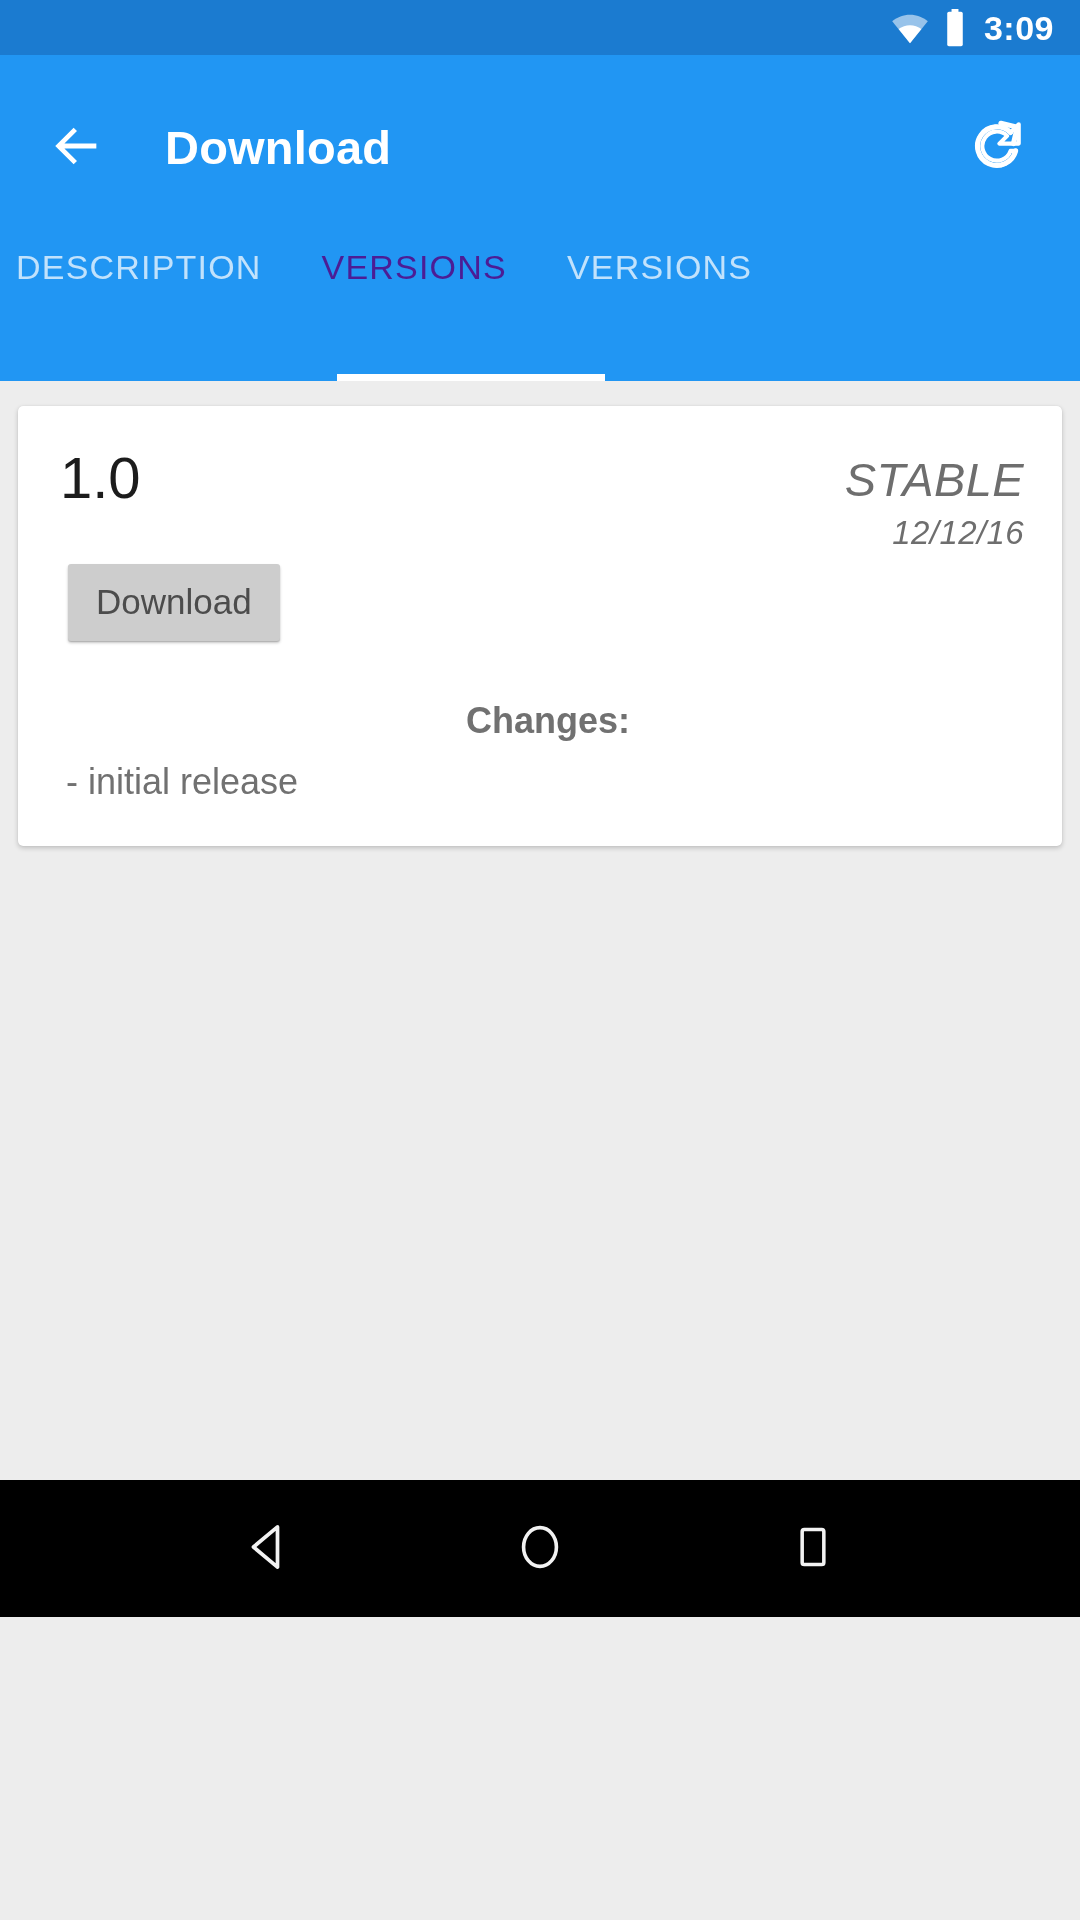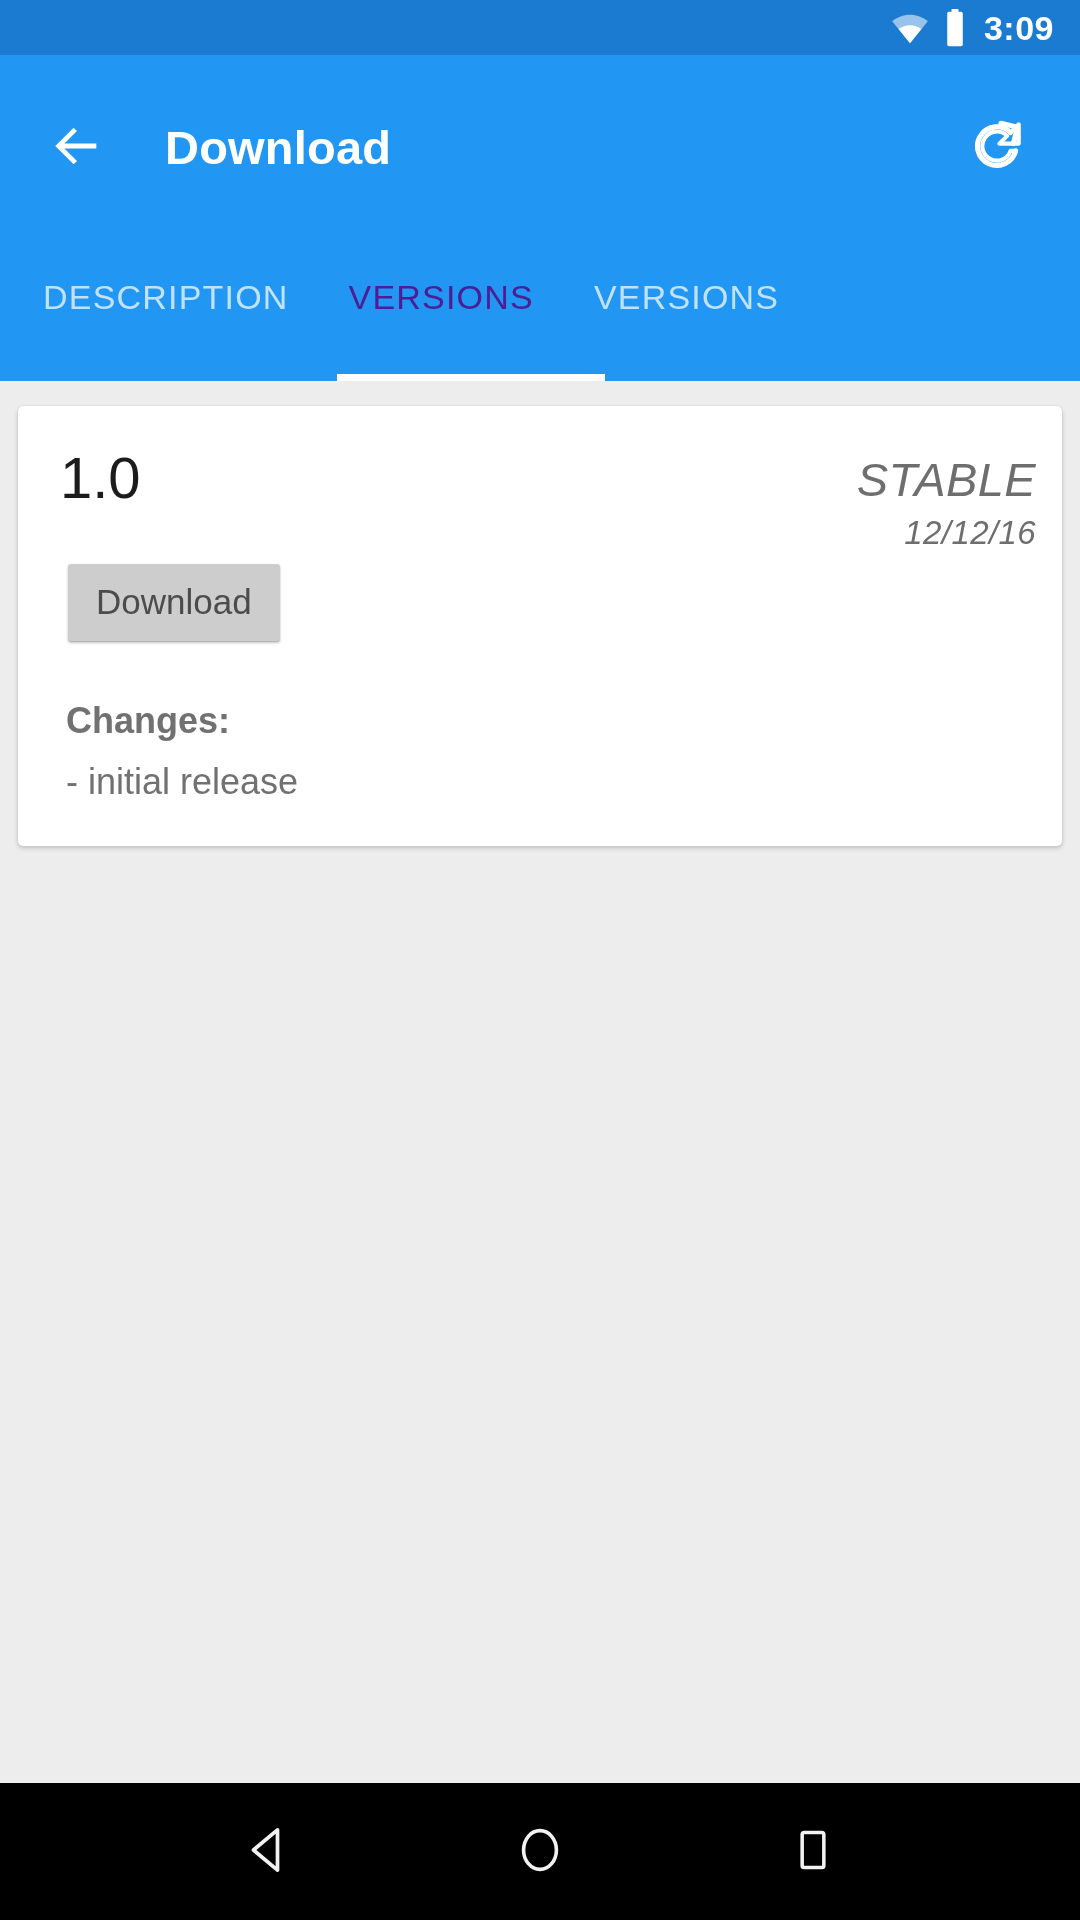--- a/index.html
+++ b/index.html
@@ -2,21 +2,21 @@
 <html><head>
 <meta charset="utf-8">
 <style>
   * { margin:0; padding:0; box-sizing:border-box; }
   html, body {
     width:1080px; height:1920px;
     font-family:"Liberation Sans", sans-serif;
     background:#ededed;
     overflow:hidden;
   }
-  #screen { position:relative; width:1080px; height:1920px; display:flex; flex-direction:column; }
+  #screen { position:relative; width:1080px; height:1617px; display:flex; flex-direction:column; }
 
   
   .status-bar {
     height:55px; background:#1b7bd0; flex:0 0 auto;
     display:flex; align-items:center; justify-content:flex-end;
     padding-right:26px; gap:14px;
   }
   .status-icon { display:flex; align-items:center; justify-content:center; }
   .status-time {
     color:#ffffff; font-size:34px; font-weight:bold;
@@ -40,21 +40,21 @@
     letter-spacing:0.2px; flex:1 1 auto; line-height:1;
   }
   .refresh-btn {
     width:86px; height:86px; display:flex; align-items:center; justify-content:center;
     flex:0 0 auto; cursor:pointer; margin-right:6px;
   }
 
   
   .tab-bar {
     flex:1 1 auto; display:flex; align-items:flex-start;
-    padding-left:43px; position:relative;margin-top:30px;
+    padding-left:16px; position:relative;
   }
   .tab {
     color:rgba(255,255,255,0.72); font-size:34px; font-weight:normal;
     letter-spacing:1.2px; padding:10px 30px 0 0; cursor:pointer;
     white-space:nowrap; line-height:1;
   }
   .tab + .tab { padding-left:30px; }
   .tab.active { color:#4c1d95; }
   .tab-indicator {
     position:absolute; bottom:0; left:337px; width:268px; height:7px;
@@ -62,21 +62,21 @@
   }
 
   
   .content {
     flex:1 1 auto; background:#ededed; position:relative;
     padding:25px 18px 0 18px; overflow:hidden;
   }
   .version-card {
     background:#ffffff; border-radius:5px;
     box-shadow:0 2px 5px rgba(0,0,0,0.20), 0 0 1px rgba(0,0,0,0.12);
-    padding:26px 20px 40px 24px; position:relative;
+    padding:26px 32px 40px 24px; position:relative;
     min-height:343px;
   }
   .card-head { display:flex; align-items:flex-start; justify-content:space-between; }
   .version-number {
     font-size:58px; color:#1c1c1c; line-height:1.25;
     padding-left:18px; padding-top:10px; font-weight:normal;
   }
   .version-meta {
     text-align:right; font-style:italic; color:#6e6e6e;
     padding-top:16px; padding-right:6px;
@@ -87,21 +87,21 @@
   .download-btn {
     display:inline-block; background:#cdcdcd; color:#4c4c4c;
     font-size:35px; padding:20px 28px 22px 28px; border:0; border-radius:3px;
     margin-left:26px; margin-top:8px; cursor:pointer; line-height:1;
     box-shadow:0 2px 3px rgba(0,0,0,0.22), 0 1px 1px rgba(0,0,0,0.14);
     font-family:"Liberation Sans", sans-serif;
   }
 
   .changes-block { margin-left:24px; margin-top:56px; }
   .changes-title {
-    font-size:36px; font-weight:bold; color:#717171; line-height:1.35;
+    font-size:36px; font-weight:bold; color:#717171; line-height:1.35;text-align:center;
   }
   .changes-item {
     font-size:36px; color:#717171; line-height:1.35; margin-top:12px;
   }
 
   
   .nav-bar {
     height:137px; background:#000000; flex:0 0 auto;
     display:flex; align-items:center; justify-content:space-around;
     padding:0 130px;

